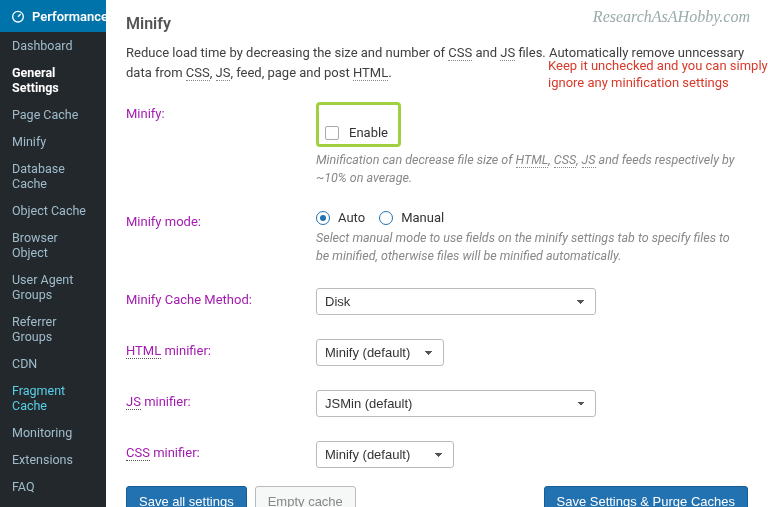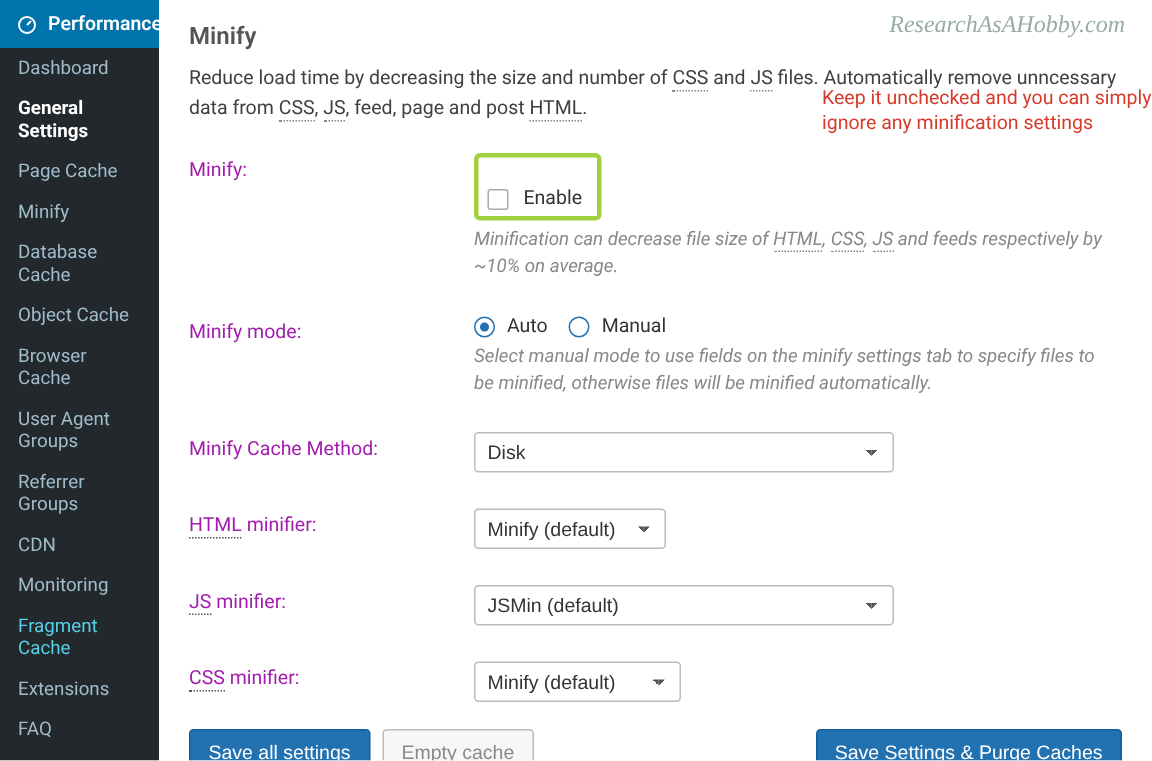--- a/index.html
+++ b/index.html
@@ -60,26 +60,26 @@
       </span>
       <span class="chev">◄</span>
     </div>
     <nav class="sidebar-items">
       <div class="sidebar-item">Dashboard</div>
       <div class="sidebar-item bold">General Settings</div>
       <div class="sidebar-item">Page Cache</div>
       <div class="sidebar-item">Minify</div>
       <div class="sidebar-item">Database Cache</div>
       <div class="sidebar-item">Object Cache</div>
-      <div class="sidebar-item">Browser Cache</div>
+      <div class="sidebar-item">Browser Object</div>
       <div class="sidebar-item">User Agent Groups</div>
       <div class="sidebar-item">Referrer Groups</div>
       <div class="sidebar-item">CDN</div>
+      <div class="sidebar-item active">Fragment Cache</div>
       <div class="sidebar-item">Monitoring</div>
-      <div class="sidebar-item active">Fragment Cache</div>
       <div class="sidebar-item">Extensions</div>
       <div class="sidebar-item">FAQ</div>
       <div class="sidebar-item support">Support</div>
 
     </nav>
   </aside>
 
   <main class="main">
     <div class="watermark">ResearchAsAHobby.com</div>
     <h2 class="page-title">Minify</h2>

